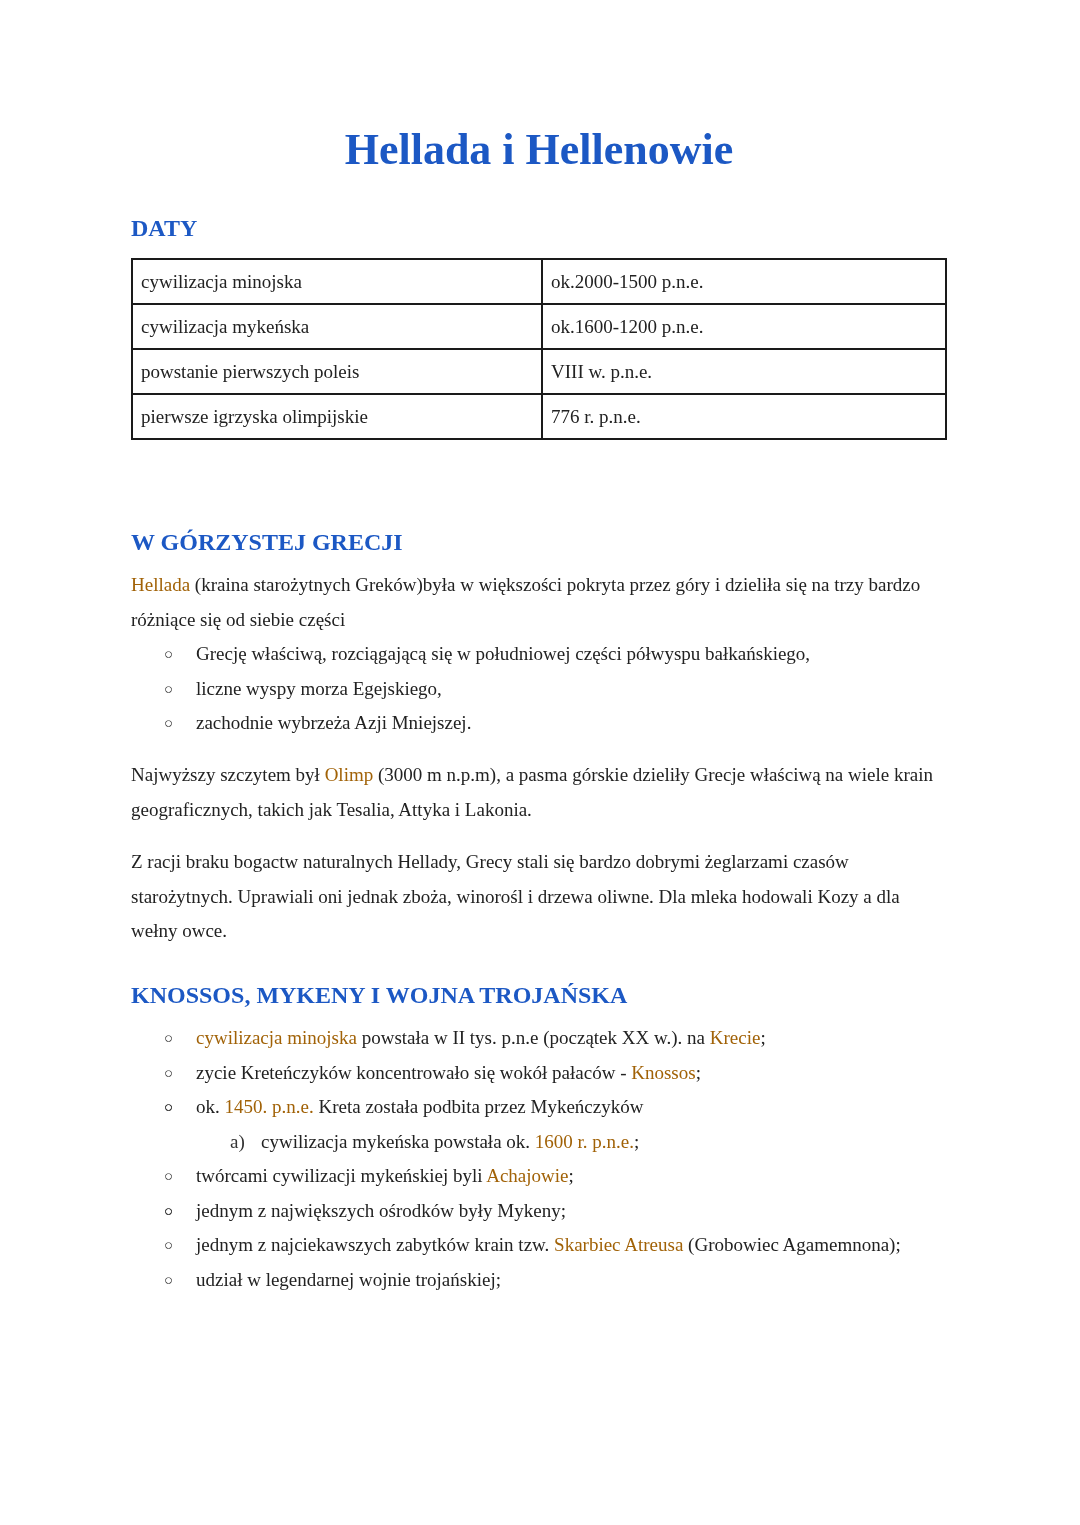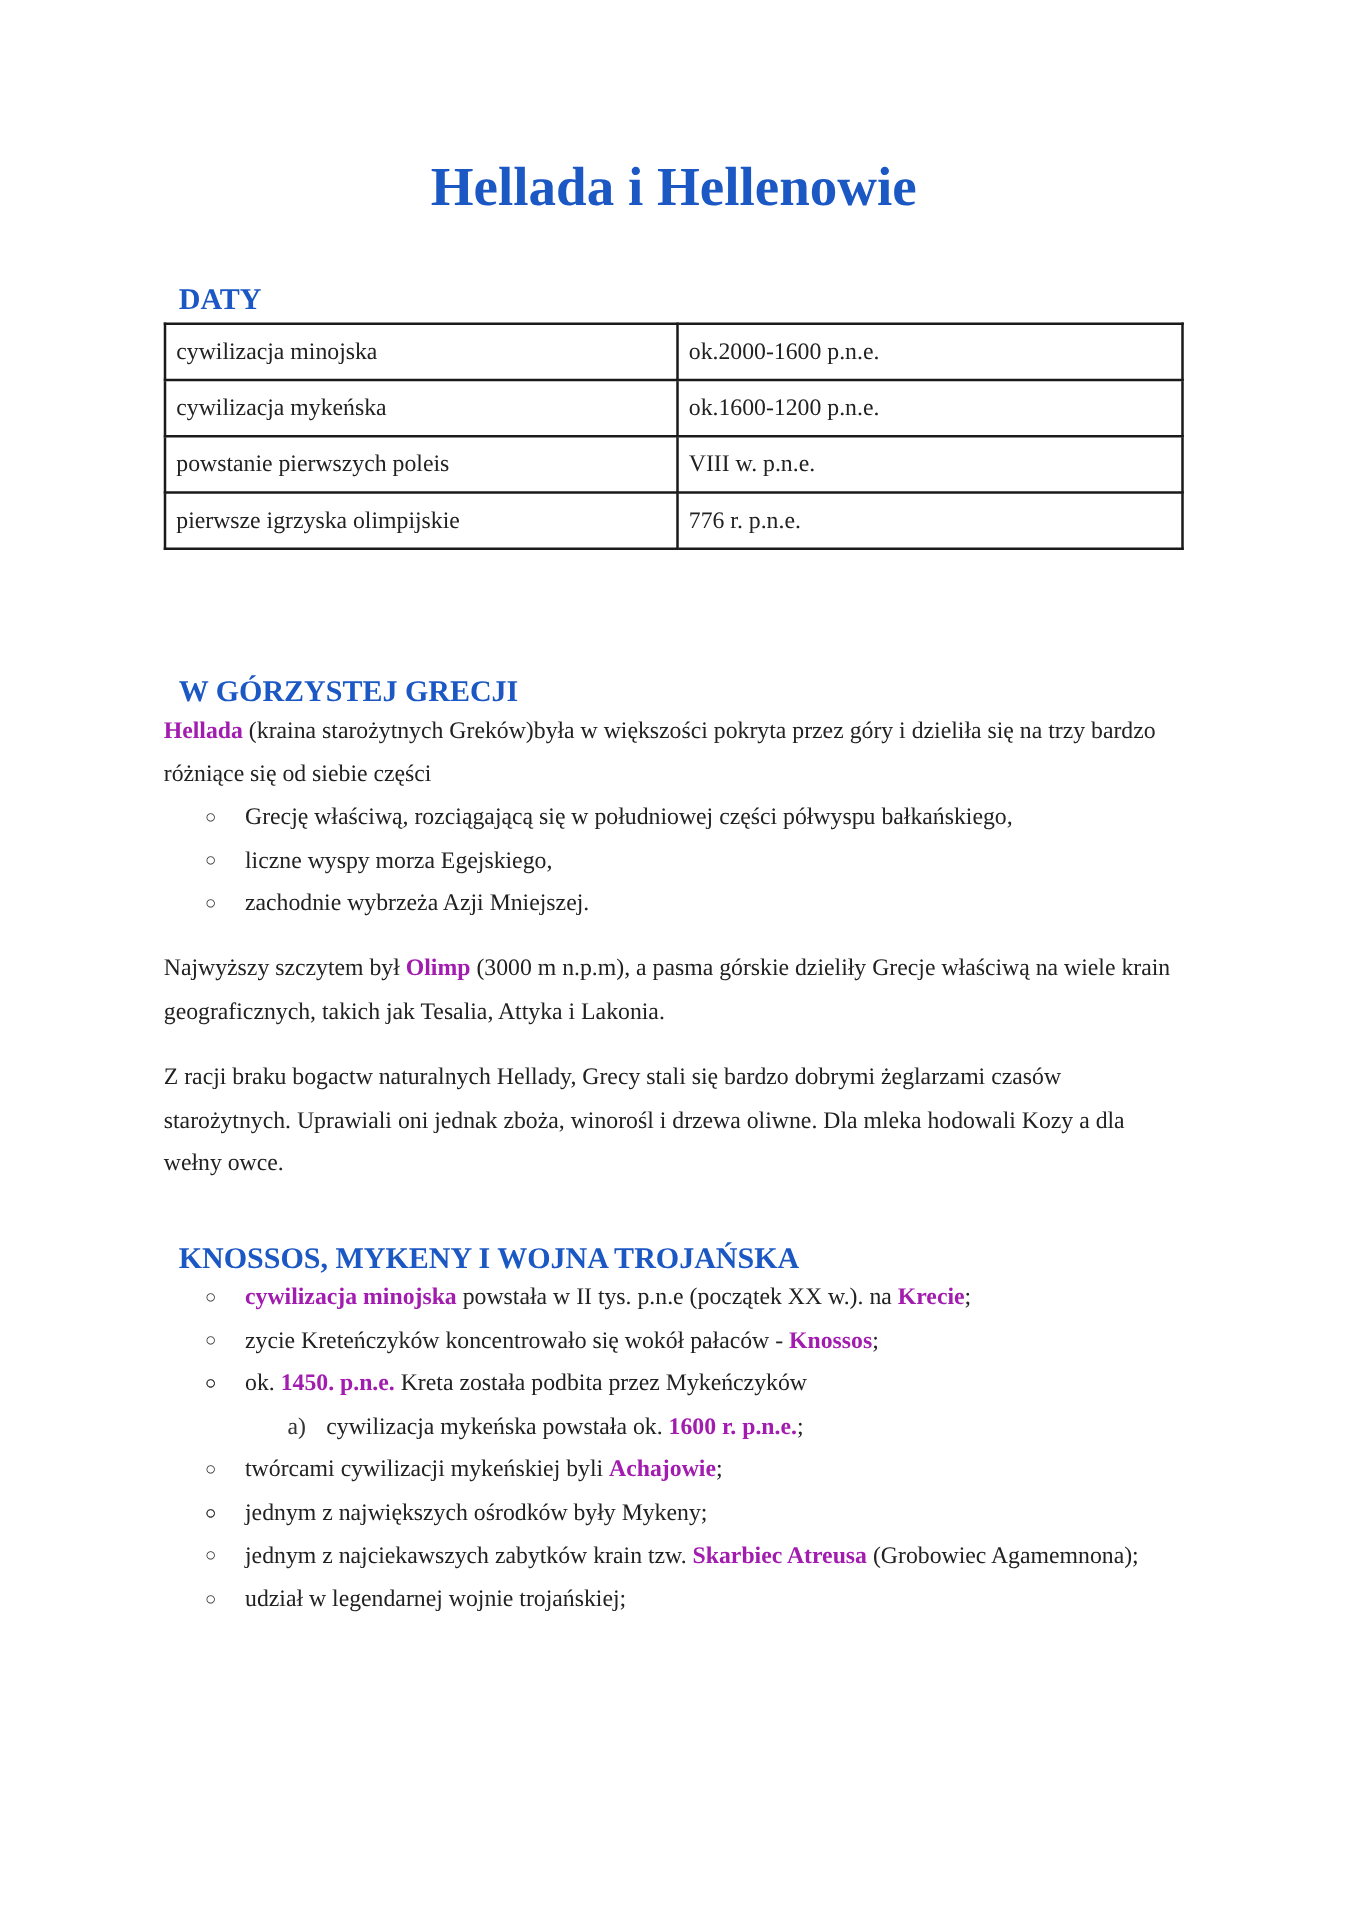--- a/index.html
+++ b/index.html
@@ -2,47 +2,47 @@
 <html><head>
 <meta charset="utf-8">
 <style>
   html, body { margin: 0; padding: 0; background: #ffffff; }
   body { width: 1080px; height: 1525px; position: relative; overflow: hidden;
          font-family: "Liberation Serif", serif; color: #222222; }
   .page { position: absolute; left: 131px; top: 0; width: 816px; }
   .title { position: absolute; left: 0; width: 816px; top: 128px; text-align: center;
            font-size: 44px; font-weight: bold; color: #1c58c4; line-height: 44px; margin: 0; }
   .h2 { position: absolute; left: 0; font-size: 24px; font-weight: bold; color: #1c58c4;
-        margin: 12px; line-height: 32px; }
+        margin: 0; line-height: 32px; }
   table.dates { position: absolute; left: 0; top: 258px; width: 816px; border-collapse: collapse; }
   table.dates td { border: 2px solid #1a1a1a; height: 43px; padding: 0 8px; font-size: 19px;
                    line-height: 22px; vertical-align: middle; }
   table.dates td.c1 { width: 392px; }
   .para { position: absolute; left: 0; width: 816px; font-size: 19px; line-height: 34.5px; margin: 0; }
-  .hl { color: #a21caf; font-weight: bold; }
+  .hl { color: #a16207; font-weight: normal; }
   ul.circ { position: absolute; left: 0; width: 816px; margin: 0; padding: 0; list-style: none; }
   ul.circ li { position: relative; font-size: 19px; line-height: 34.5px; padding-left: 65px; }
   ul.circ li .bullet { position: absolute; left: 33px; top: 0; font-size: 15px; color: #333; }
   ul.circ li.sub { padding-left: 130px; }
   ul.circ li.sub .bullet { left: 99px; font-size: 19px; }
 </style>
 </head>
 <body>
 
 <div class="page">
 
   <h1 class="title">Hellada i Hellenowie</h1>
 
   <h2 class="h2" style="top:212px">DATY</h2>
 
   <table class="dates">
     <tbody>
       <tr>
         <td class="c1">cywilizacja minojska</td>
-        <td>ok.2000-1600 p.n.e.</td>
+        <td>ok.2000-1500 p.n.e.</td>
       </tr>
       <tr>
         <td class="c1">cywilizacja mykeńska</td>
         <td>ok.1600-1200 p.n.e.</td>
       </tr>
       <tr>
         <td class="c1">powstanie pierwszych poleis</td>
         <td>VIII w. p.n.e.</td>
       </tr>
       <tr>

